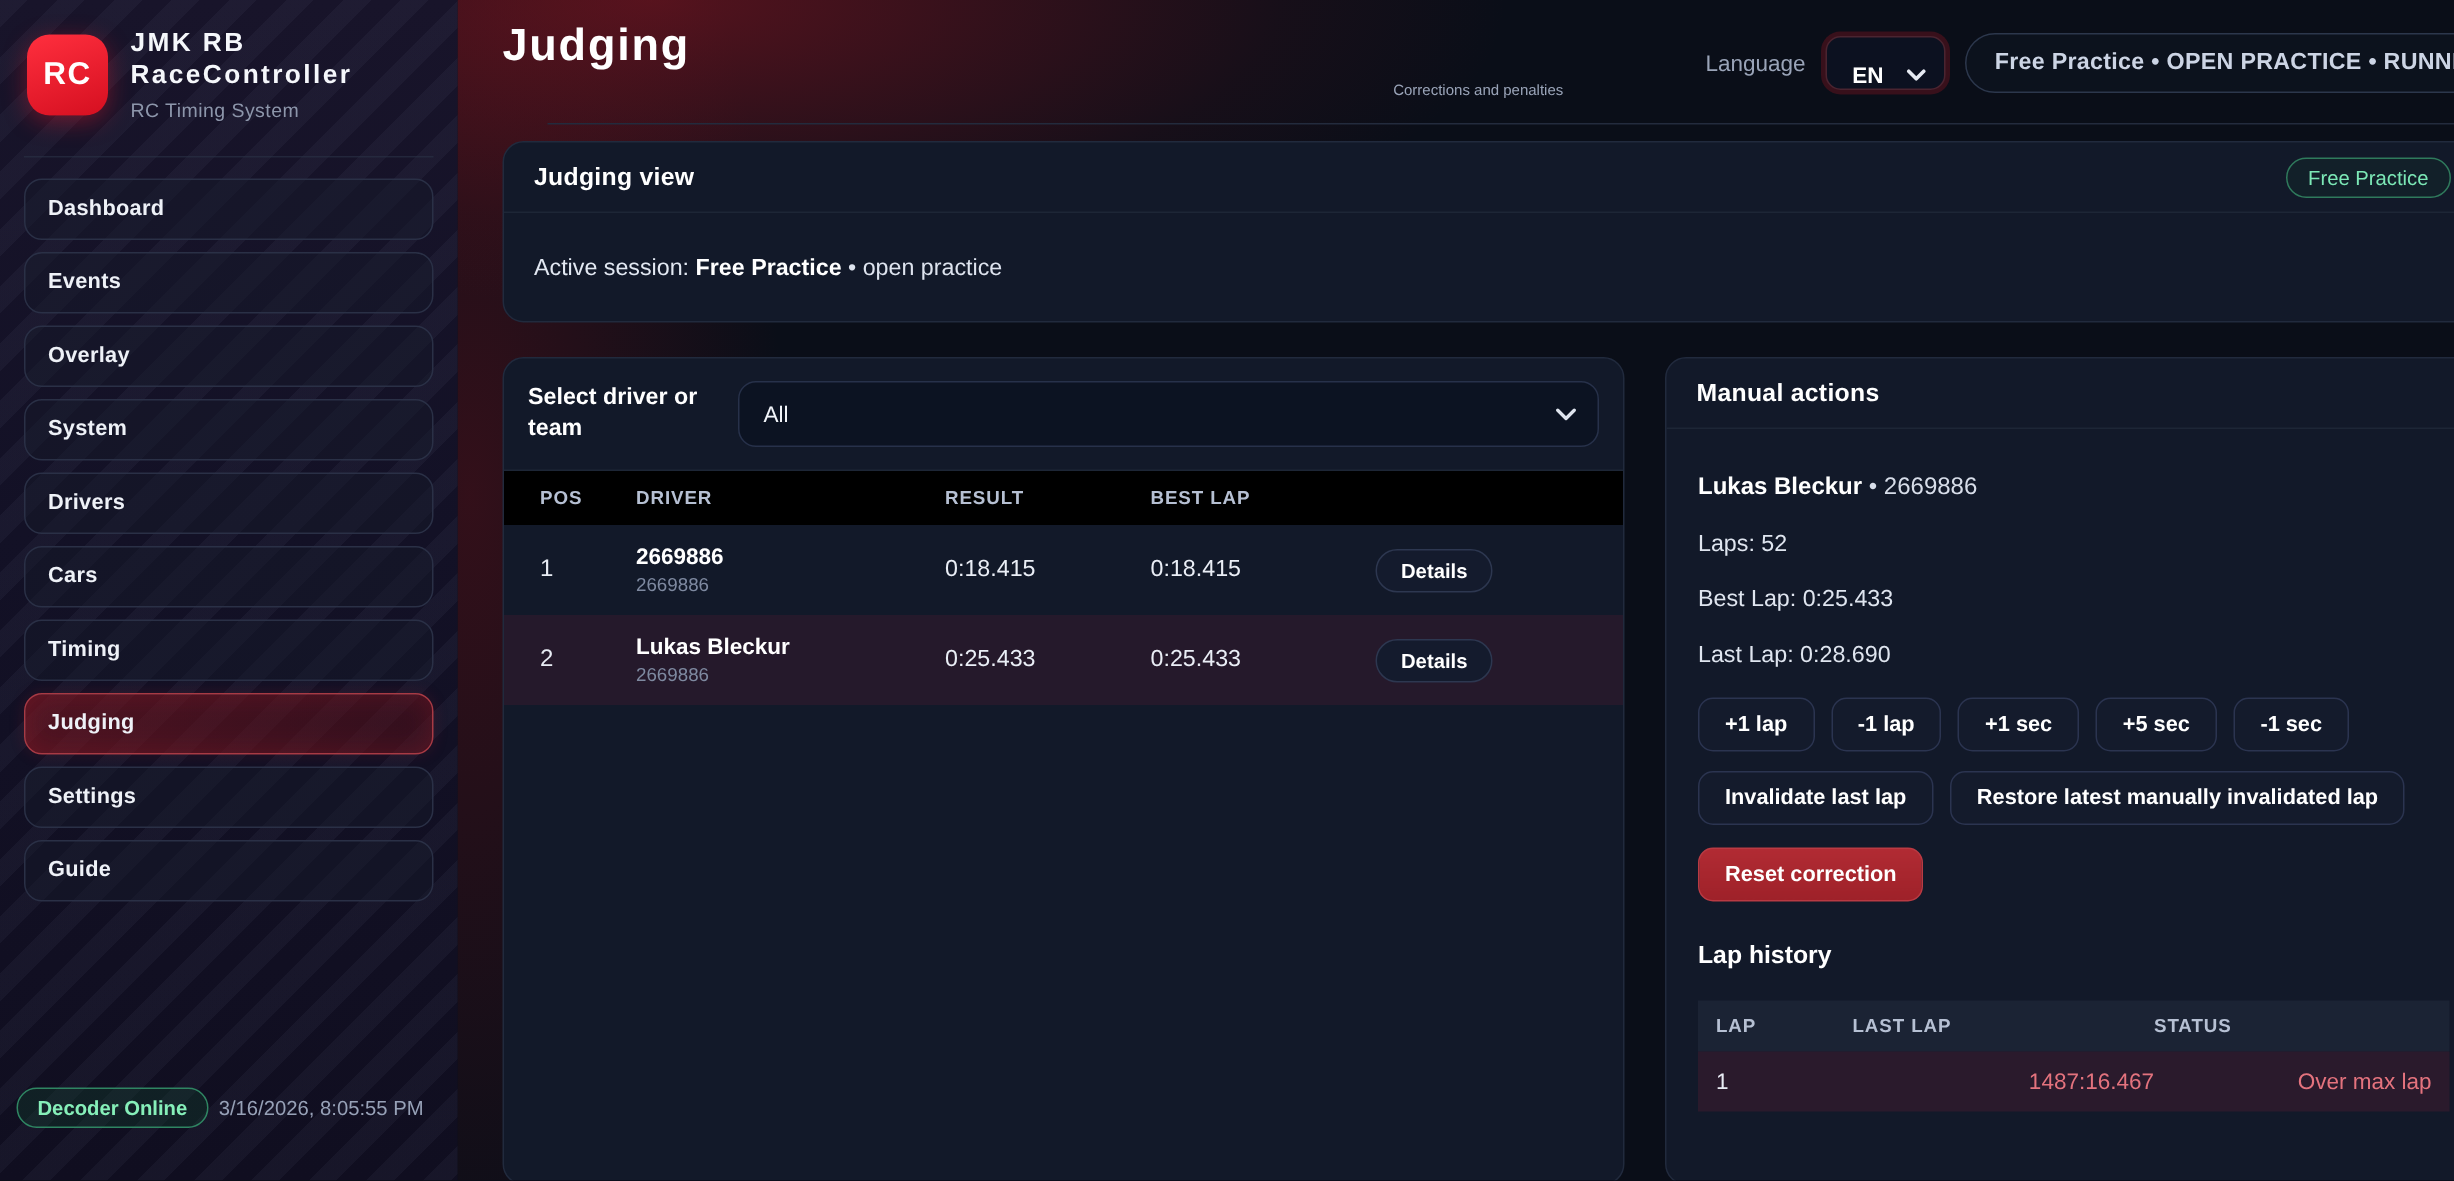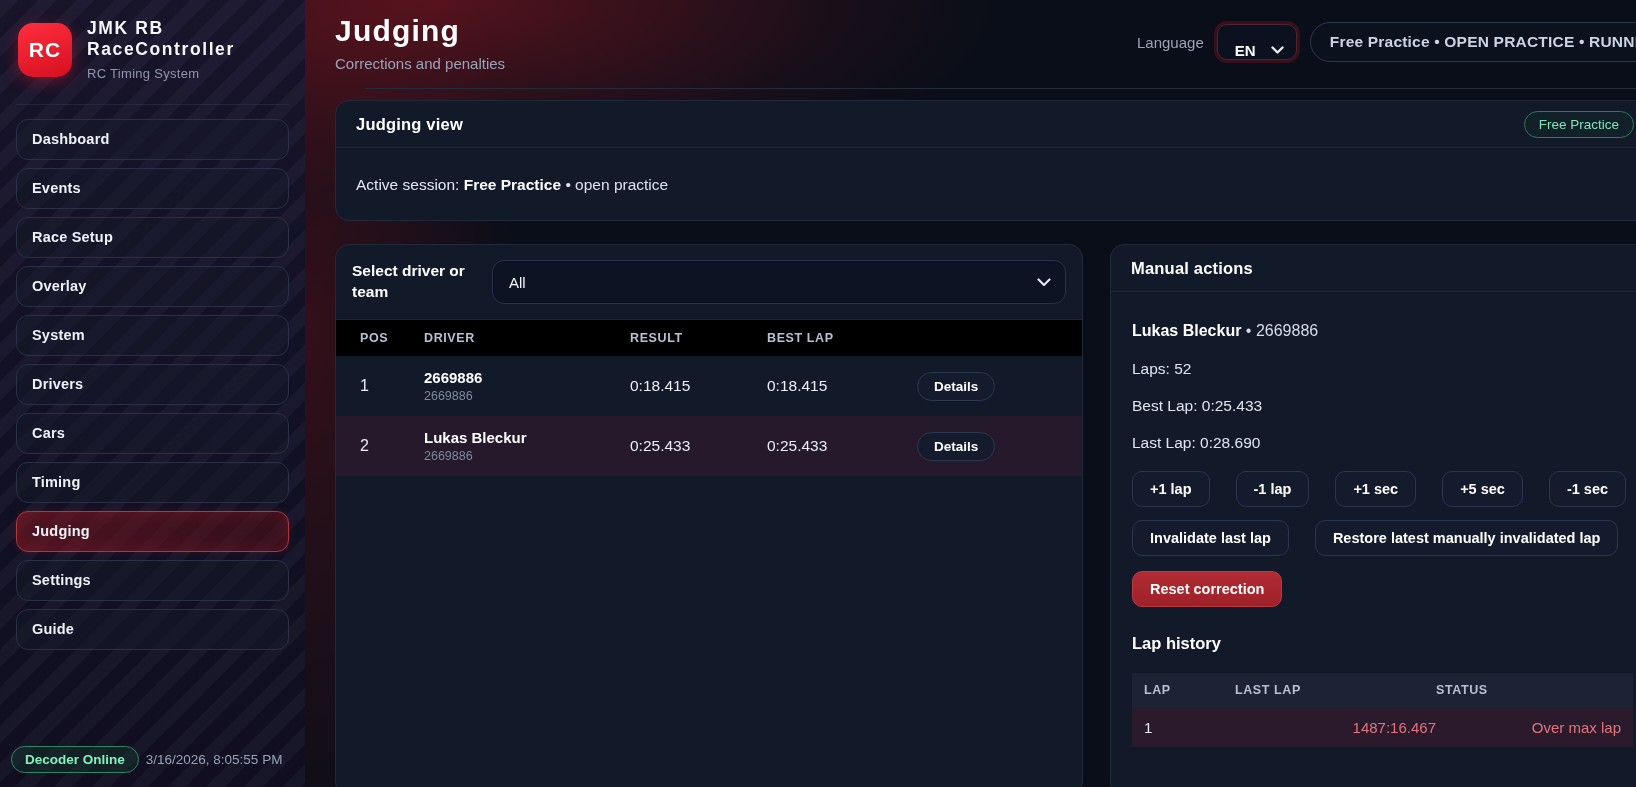--- a/index.html
+++ b/index.html
@@ -33,38 +33,38 @@
     height:41px; margin-bottom:8px; border:1px solid #2a3046; border-radius:12px;
     display:flex; align-items:center; padding:0 15px;
     font-size:14.5px; font-weight:700; color:#eef1f7; letter-spacing:.2px;
     background:rgba(22,26,42,.45); cursor:pointer;
   }
   .nav-item.active {
     background:linear-gradient(90deg, rgba(122,22,31,.58), rgba(88,15,23,.48));
     border-color:#a83a44;
     box-shadow:inset 0 0 18px rgba(170,30,42,.28), 0 0 10px rgba(170,30,42,.18);
   }
-  .sb-footer { position:absolute; left:0; right:0; bottom:0; padding:0 11px 14px; display:flex; align-items:center; gap:7px; }
+  .sb-footer { position:absolute; left:0; right:0; bottom:0; padding:0 11px 35px; display:flex; align-items:center; gap:7px; }
   .decoder-badge {
     border:1px solid #2f8562; background:rgba(20,70,48,.32); color:#86efb9;
     font-weight:700; font-size:13.5px; padding:5px 13px; border-radius:15px; white-space:nowrap;
   }
   .timestamp { color:#97a1b7; font-size:13.5px; white-space:nowrap; }
 
   
   .main {
     position:absolute; left:305px; top:0; right:0; bottom:0; overflow:hidden;
     background:
       radial-gradient(760px 270px at 130px 0px, rgba(138,22,33,.58), rgba(138,22,33,.10) 55%, rgba(0,0,0,0) 75%),
       radial-gradient(300px 780px at 8px 330px, rgba(112,18,28,.40), rgba(0,0,0,0) 70%),
       #0a0e18;
   }
   .topbar { position:relative; padding:14px 0 0 30px; }
   .page-title { font-size:30px; font-weight:700; color:#fff; letter-spacing:1.2px; }
-  .page-subtitle { margin-top:7px; font-size:15px; color:#9aa4b8; }
+  .page-subtitle { margin-top:7px; font-size:10px; color:#9aa4b8;text-align:center; }
   .topbar-divider { height:1px; background:#232b3d; margin:16px 0 0 30px; width:1400px; }
   .top-controls { position:absolute; top:22px; left:832px; display:flex; align-items:center; gap:13px; }
   .lang-label { color:#9aa4b8; font-size:15px; }
   .lang-select {
     width:80px; height:36px; background:#0c1120; border:1px solid #4a2430;
     box-shadow:0 0 0 3px rgba(112,20,30,.45); border-radius:10px;
     display:flex; align-items:center; justify-content:space-between;
     padding:16px 12px 0 17px; color:#fff; font-weight:700; font-size:15px; cursor:pointer;
   }
   .session-pill {
@@ -112,21 +112,21 @@
     background:#141b2d; color:#fff; font-weight:700; font-size:13.5px; cursor:pointer;
     font-family:"Liberation Sans",sans-serif;
   }
 
   .actions-card { flex:1; }
   .ac-body { padding:30px 21px 20px; }
   .driver-line { font-size:16px; color:#d7dde9; margin-bottom:20px; }
   .driver-line .nm { font-weight:700; color:#fff; }
   .stat-line { font-size:15.5px; color:#dfe5ef; margin-bottom:19px; }
   .btn-rows { margin-top:1px; }
-  .btn-row { display:flex; gap:26px; flex-wrap:nowrap; }
+  .btn-row { display:flex; gap:11px; flex-wrap:nowrap; }
   .btn-row + .btn-row { margin-top:13px; }
   .btn {
     background:#141b2c; border:1px solid #2b3450; border-radius:10px;
     padding:9px 17px; color:#fff; font-weight:700; font-size:14.5px; white-space:nowrap;
     cursor:pointer; font-family:"Liberation Sans",sans-serif;
   }
   .btn-danger {
     display:inline-block; margin-top:15px;
     background:linear-gradient(180deg,#b12b33,#9e2129); border:1px solid #b93a43;
   }
@@ -156,23 +156,20 @@
   <div class="nav">
 
       <div class="nav-item">
         <span>Dashboard</span>
       </div>
 
       <div class="nav-item">
         <span>Events</span>
       </div>
 
-      <div class="nav-item">
-        <span>Race Setup</span>
-      </div>
 
       <div class="nav-item">
         <span>Overlay</span>
       </div>
 
       <div class="nav-item">
         <span>System</span>
       </div>
 
       <div class="nav-item">

